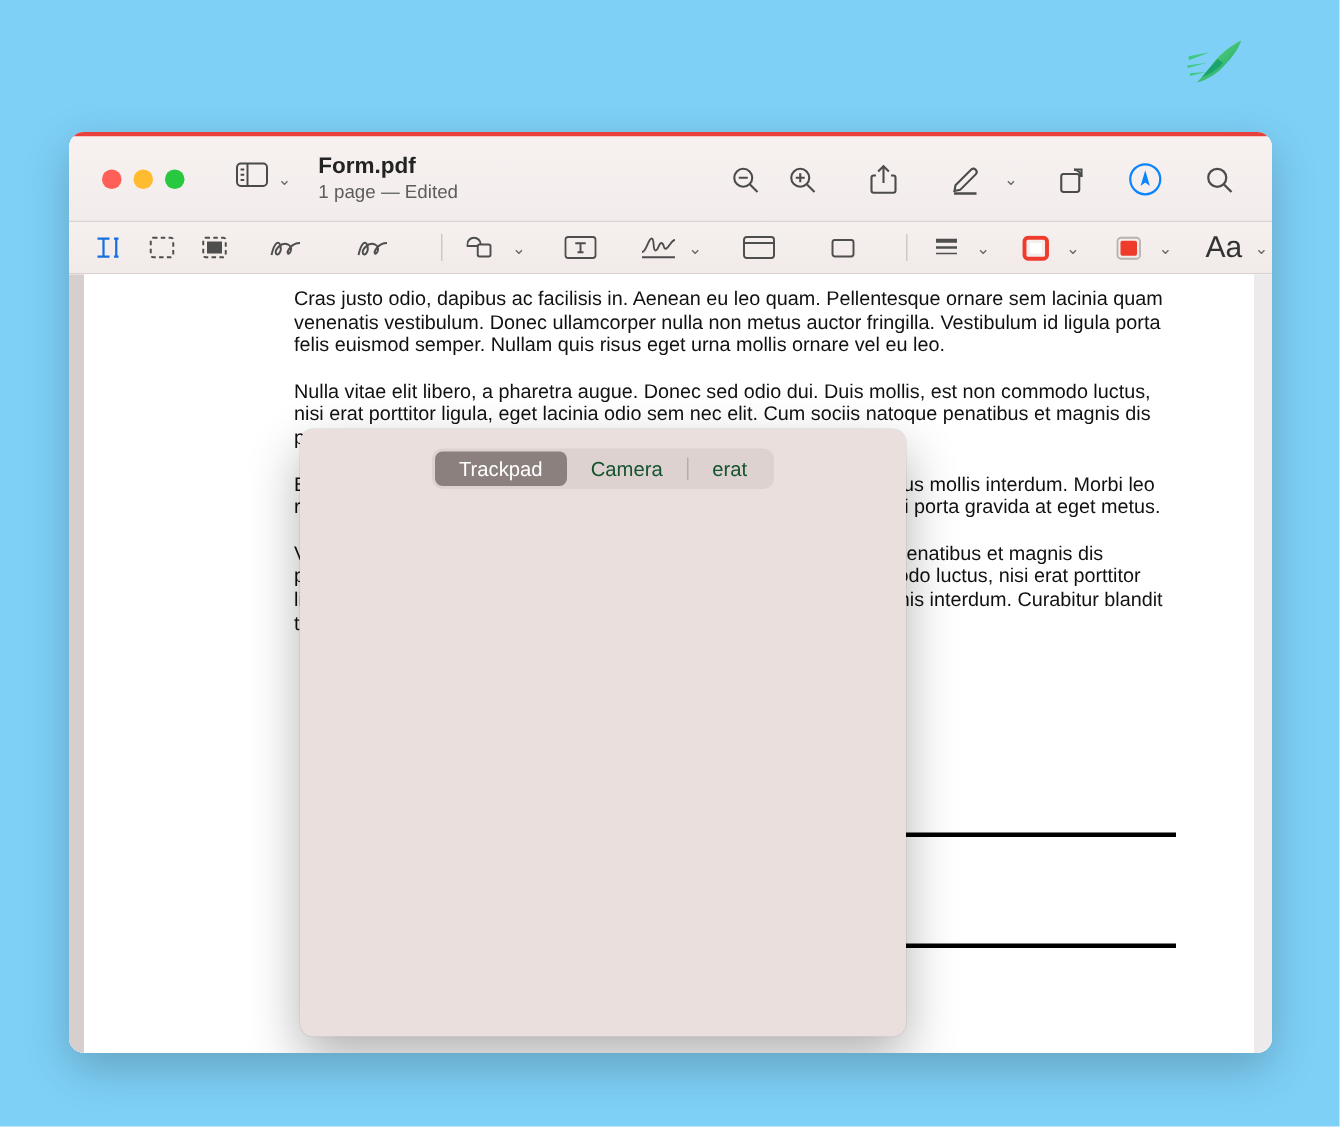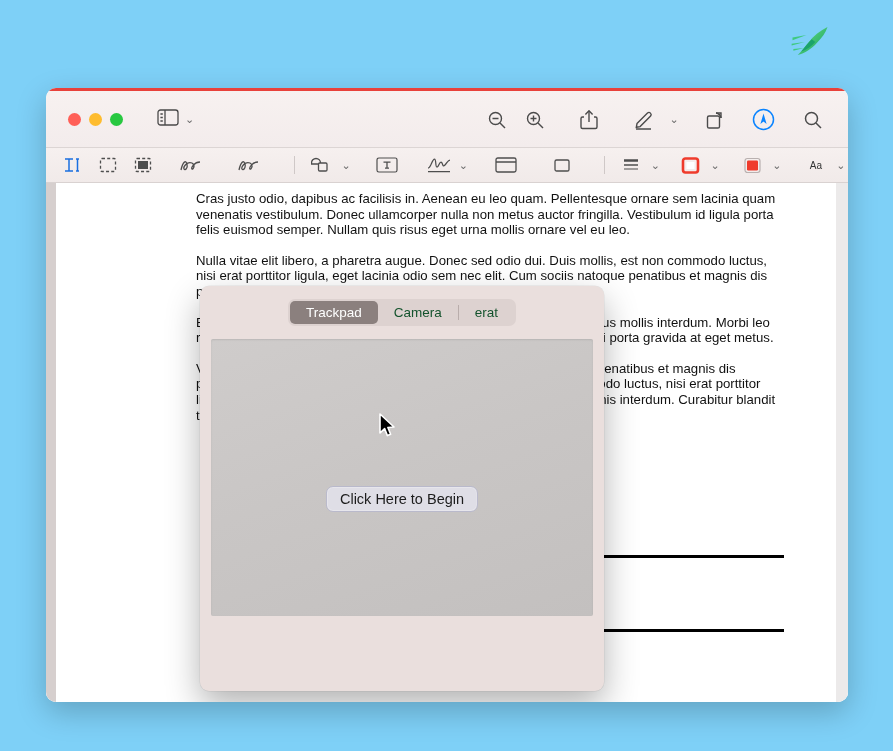--- a/index.html
+++ b/index.html
@@ -73,21 +73,21 @@
     background: linear-gradient(180deg,#f6f0ef 0%, #f1eae9 100%);
     border-bottom: 1px solid #d9d2d1;
     padding-left: 8px; position: relative;
   }
   .mk {
     width: 38px; height: 30px; display: flex;
     align-items: center; justify-content: center; color: #4e4e4e;
   }
   .mk-chev { width: 15px; display:flex; align-items:center; justify-content:center; }
   .mk-sep { width: 1px; height: 18px; background: #cfc8c7; margin: 0 8px; }
-  .mk-aa { font-size: 10px; color: #333; padding: 0 2px; }
+  .mk-aa { font-size: 20px; color: #333; padding: 0 2px; }
 
   
   .content {
     position: relative; height: 519px;
     background: #ffffff; display: flex;
   }
   .left-rail { width: 10px; background: #d6cfce; }
   .scroll-rail { width: 12px; background: #eceaea; }
   .page {
     flex: 1; background: #ffffff; position: relative;
@@ -196,20 +196,24 @@
           <rect x="1" y="1" width="20" height="15" rx="2.5"></rect>
           <line x1="8" y1="1" x2="8" y2="16"></line>
           <line x1="3.4" y1="5" x2="5.8" y2="5"></line>
           <line x1="3.4" y1="8.5" x2="5.8" y2="8.5"></line>
           <line x1="3.4" y1="12" x2="5.8" y2="12"></line>
         </svg>
       </span>
       <span class="chev">⌄</span>
     </div>
 
+    <div class="doc-title">
+      <div class="name">Form.pdf</div>
+      <div class="meta">1 page — Edited</div>
+    </div>
 
     <div class="tb-right">
       <div class="tb-btn">
         <svg width="20" height="20" viewBox="0 0 20 20" fill="none" stroke="#4b4b4b" stroke-width="1.4">
           <circle cx="8.5" cy="8.5" r="6"></circle>
             <line x1="13" y1="13" x2="18" y2="18"></line>
             <line x1="5.5" y1="8.5" x2="11.5" y2="8.5"></line>
         </svg>
       </div>
       <div class="tb-btn">
@@ -383,25 +387,17 @@
 
     <div class="sheet">
 
       <div class="seg">
         <div class="seg-item active">Trackpad</div>
         <div class="seg-item">Camera</div>
         <div class="seg-div"></div>
         <div class="seg-item">erat</div>
       </div>
 
-      <div class="pad">
-        <span class="cursor">
-          <svg width="20" height="26" viewBox="0 0 20 26">
-            <path d="M2 1 L2 20 L6.6 15.6 L9.4 22.6 L12.6 21.2 L9.9 14.5 L16 14 Z" fill="#000000" stroke="#ffffff" stroke-width="1.6" stroke-linejoin="round"></path>
-          </svg>
-        </span>
-        <div class="begin-btn">Click Here to Begin</div>
-      </div>
 
 
     </div>
   </div>
 </div>
 
 </body></html>

